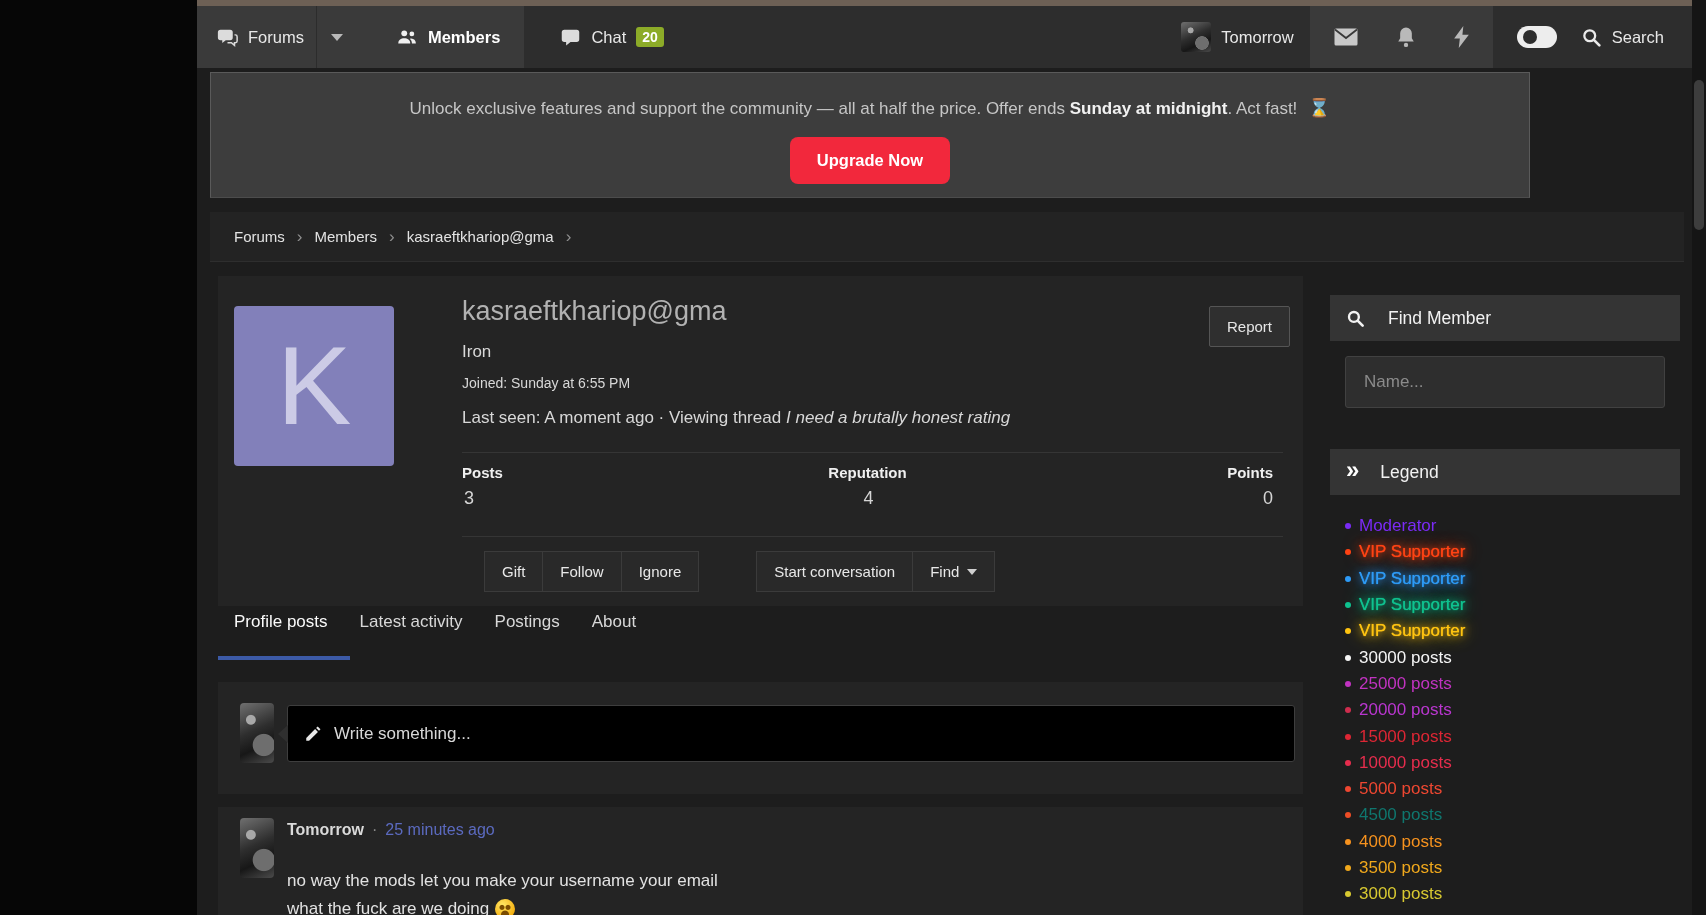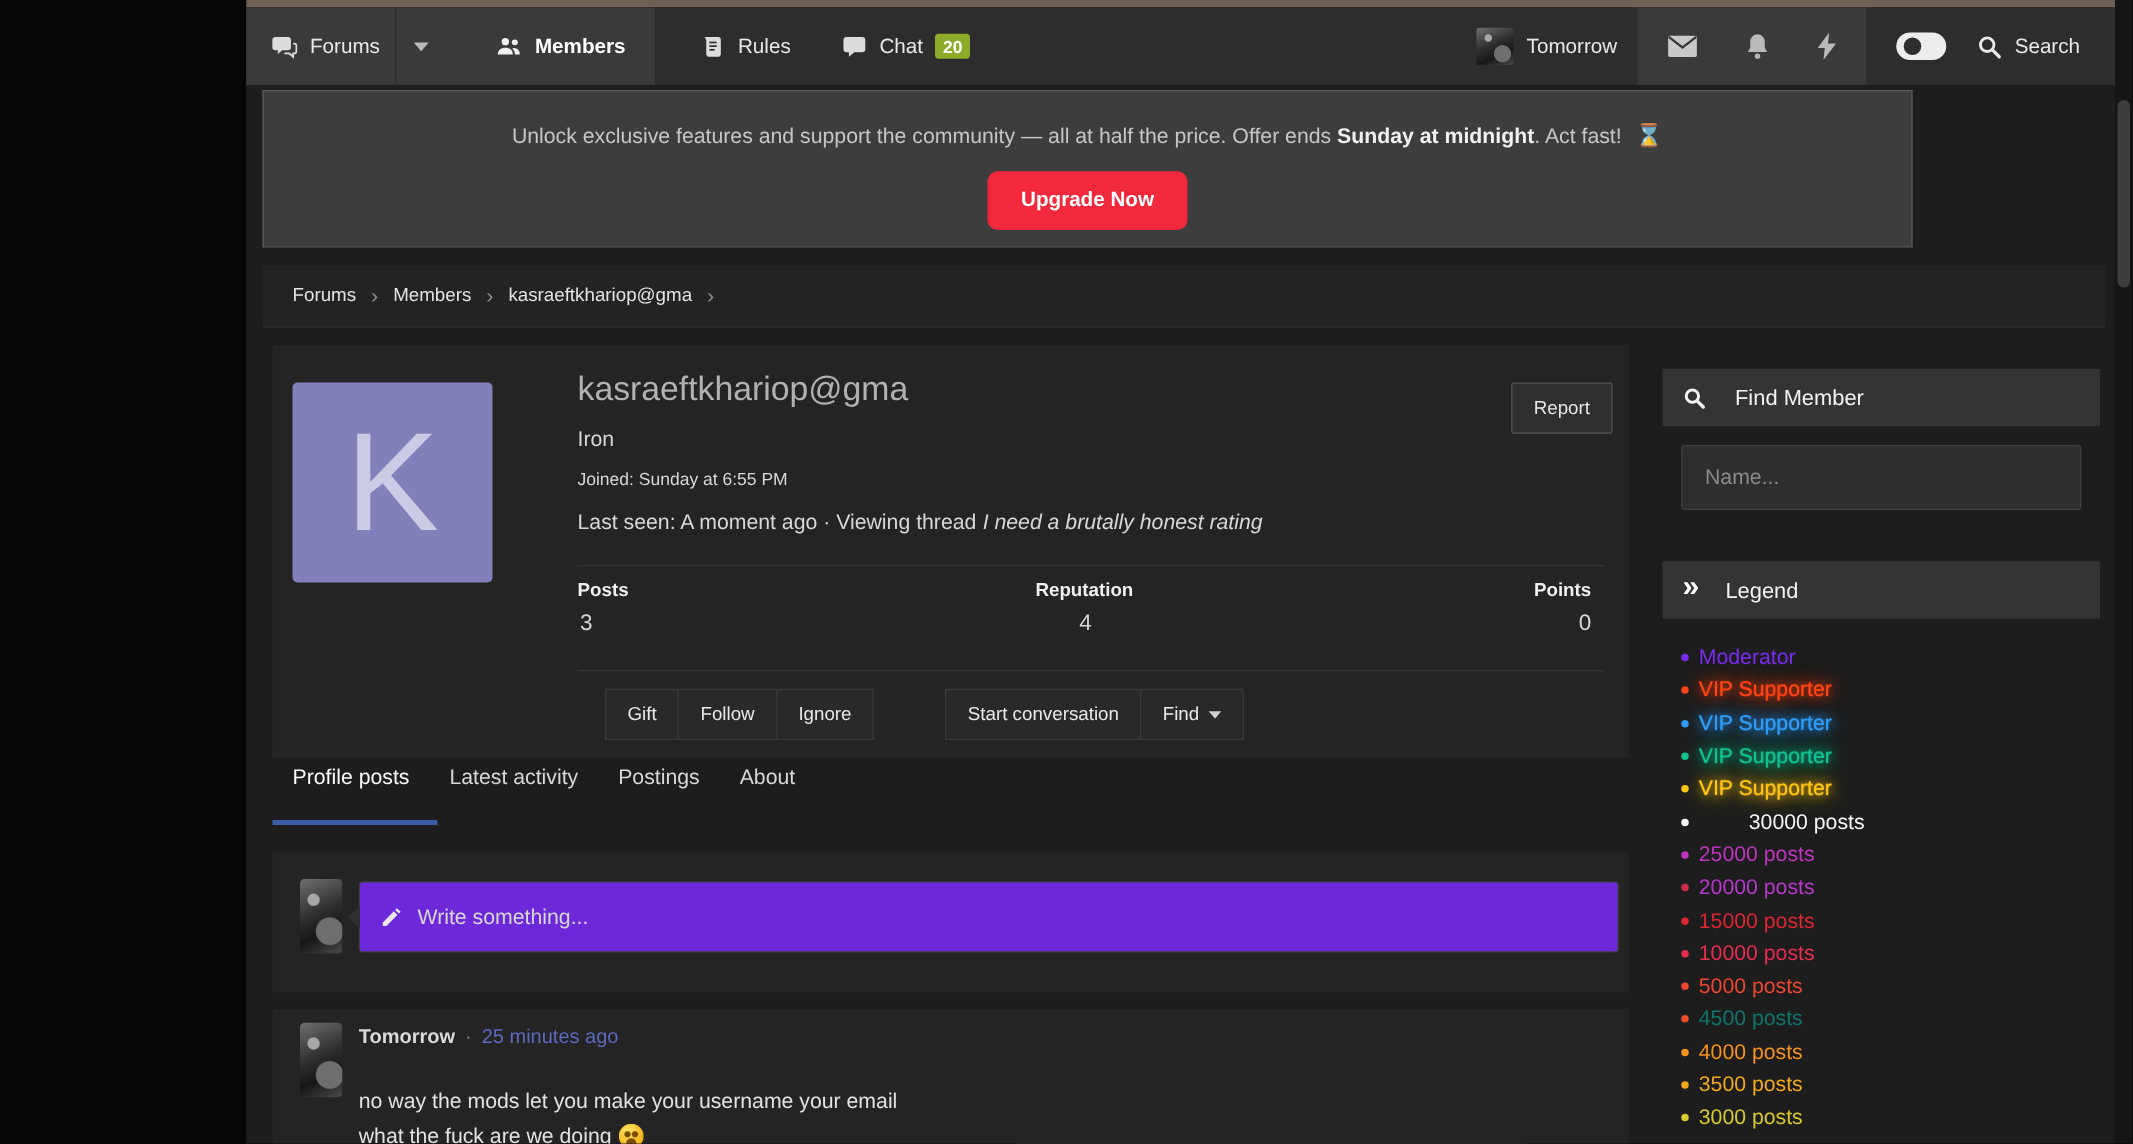--- a/index.html
+++ b/index.html
@@ -80,21 +80,21 @@
   .act-btn .caret{border-top-color:#d0d0d0;border-left-width:5px;border-right-width:5px;border-top-width:6px;}
   
   .tabs{position:absolute;left:234px;top:612px;height:44px;display:flex;align-items:flex-start;gap:32px;
         font-size:17px;color:#d8d8d8;}
   .tab{cursor:pointer;white-space:nowrap;}
   .tab.active{color:#fafafa;}
   .tab-underline{position:absolute;left:218px;top:656px;width:132px;height:4px;background:var(--tab_underline);}
   
   .write-panel{left:218px;top:682px;width:1085px;height:112px;}
   .thumb{position:absolute;width:34px;height:60px;border-radius:4px;cursor:pointer;}
-  .write-box{position:absolute;left:69px;top:23px;width:1008px;height:57px;background:#6d28d9;
+  .write-box{position:absolute;left:69px;top:23px;width:1008px;height:57px;background:#000000;
              border:1px solid #3e3e3e;border-radius:3px;display:flex;align-items:center;gap:12px;
              padding-left:16px;font-size:17px;color:#d8d8d8;cursor:text;}
   .notch{position:absolute;left:-10px;top:19px;width:0;height:0;border-top:9px solid transparent;
          border-bottom:9px solid transparent;border-right:10px solid #2f2f2f;}
   .post-panel{left:218px;top:807px;width:1085px;height:120px;}
   .author-line{position:absolute;left:69px;top:14px;font-size:16px;display:flex;gap:8px;align-items:baseline;}
   .author{font-weight:bold;color:#dadada;cursor:pointer;}
   .dot-sep{color:#8a8a8a;}
   .timestamp{color:var(--link_blue);cursor:pointer;}
   .post-body1{position:absolute;left:69px;top:64px;font-size:17px;color:#e2e2e2;}
@@ -149,31 +149,20 @@
     <div class="nav-block nav-item pad-members">
       <span>
         <svg width="22" height="22" viewBox="0 0 24 24" fill="#f0f0f0">
             <circle cx="9" cy="8" r="3.2"></circle>
             <path d="M2.5 18.5c0-3.2 2.9-5.2 6.5-5.2s6.5 2 6.5 5.2v.7h-13z"></path>
             <circle cx="17.3" cy="8.6" r="2.6"></circle>
             <path d="M16.6 13.6c2.9.3 5 2.1 5 4.7v.9h-4.2c0-2.2-.9-4.1-2.4-5.3z"></path>
           </svg>
       </span>
       <span>Members</span>
-    </div>
-    <div class="nav-item plain">
-      <span>
-        <svg width="20" height="21" viewBox="0 0 24 24">
-            <path fill="#dcdcdc" d="M6 2.5h11.5A2.5 2.5 0 0120 5v13.5a3 3 0 01-3 3H9a3 3 0 01-3-3V6a3.5 3.5 0 00-1.8-3 3 3 0 011.8-.5z"></path>
-            <rect x="9" y="7" width="7" height="1.6" fill="#2d2d2d"></rect>
-            <rect x="9" y="10.5" width="7" height="1.6" fill="#2d2d2d"></rect>
-            <rect x="9" y="14" width="5" height="1.6" fill="#2d2d2d"></rect>
-          </svg>
-      </span>
-      <span>Rules</span>
     </div>
     <div class="nav-item plain">
       <span>
         <svg width="21" height="21" viewBox="0 0 24 24">
             <path fill="#dcdcdc" d="M5 3h14a3 3 0 013 3v8a3 3 0 01-3 3h-7l-5 4v-4H5a3 3 0 01-3-3V6a3 3 0 013-3z"></path>
           </svg>
       </span>
       <span>Chat</span>
       <span class="badge">20</span>
     </div>
@@ -352,21 +341,21 @@
     <span class="legend-label glow" style="color: rgb(15, 194, 143);">VIP Supporter</span>
   </div>
 
   <div class="legend-item">
     <span class="legend-dot" style="background: rgb(255, 196, 17);"></span>
     <span class="legend-label glow" style="color: rgb(255, 196, 17);">VIP Supporter</span>
   </div>
 
   <div class="legend-item">
     <span class="legend-dot" style="background: rgb(245, 245, 245);"></span>
-    <span class="legend-label" style="color: rgb(245, 245, 245); margin-left: 40px;">30000 posts</span>
+    <span class="legend-label" style="color: rgb(245, 245, 245);">30000 posts</span>
   </div>
 
   <div class="legend-item">
     <span class="legend-dot" style="background: rgb(193, 51, 193);"></span>
     <span class="legend-label" style="color: rgb(193, 51, 193);">25000 posts</span>
   </div>
 
   <div class="legend-item">
     <span class="legend-dot" style="background: rgb(207, 45, 78);"></span>
     <span class="legend-label" style="color: rgb(185, 54, 207);">20000 posts</span>

